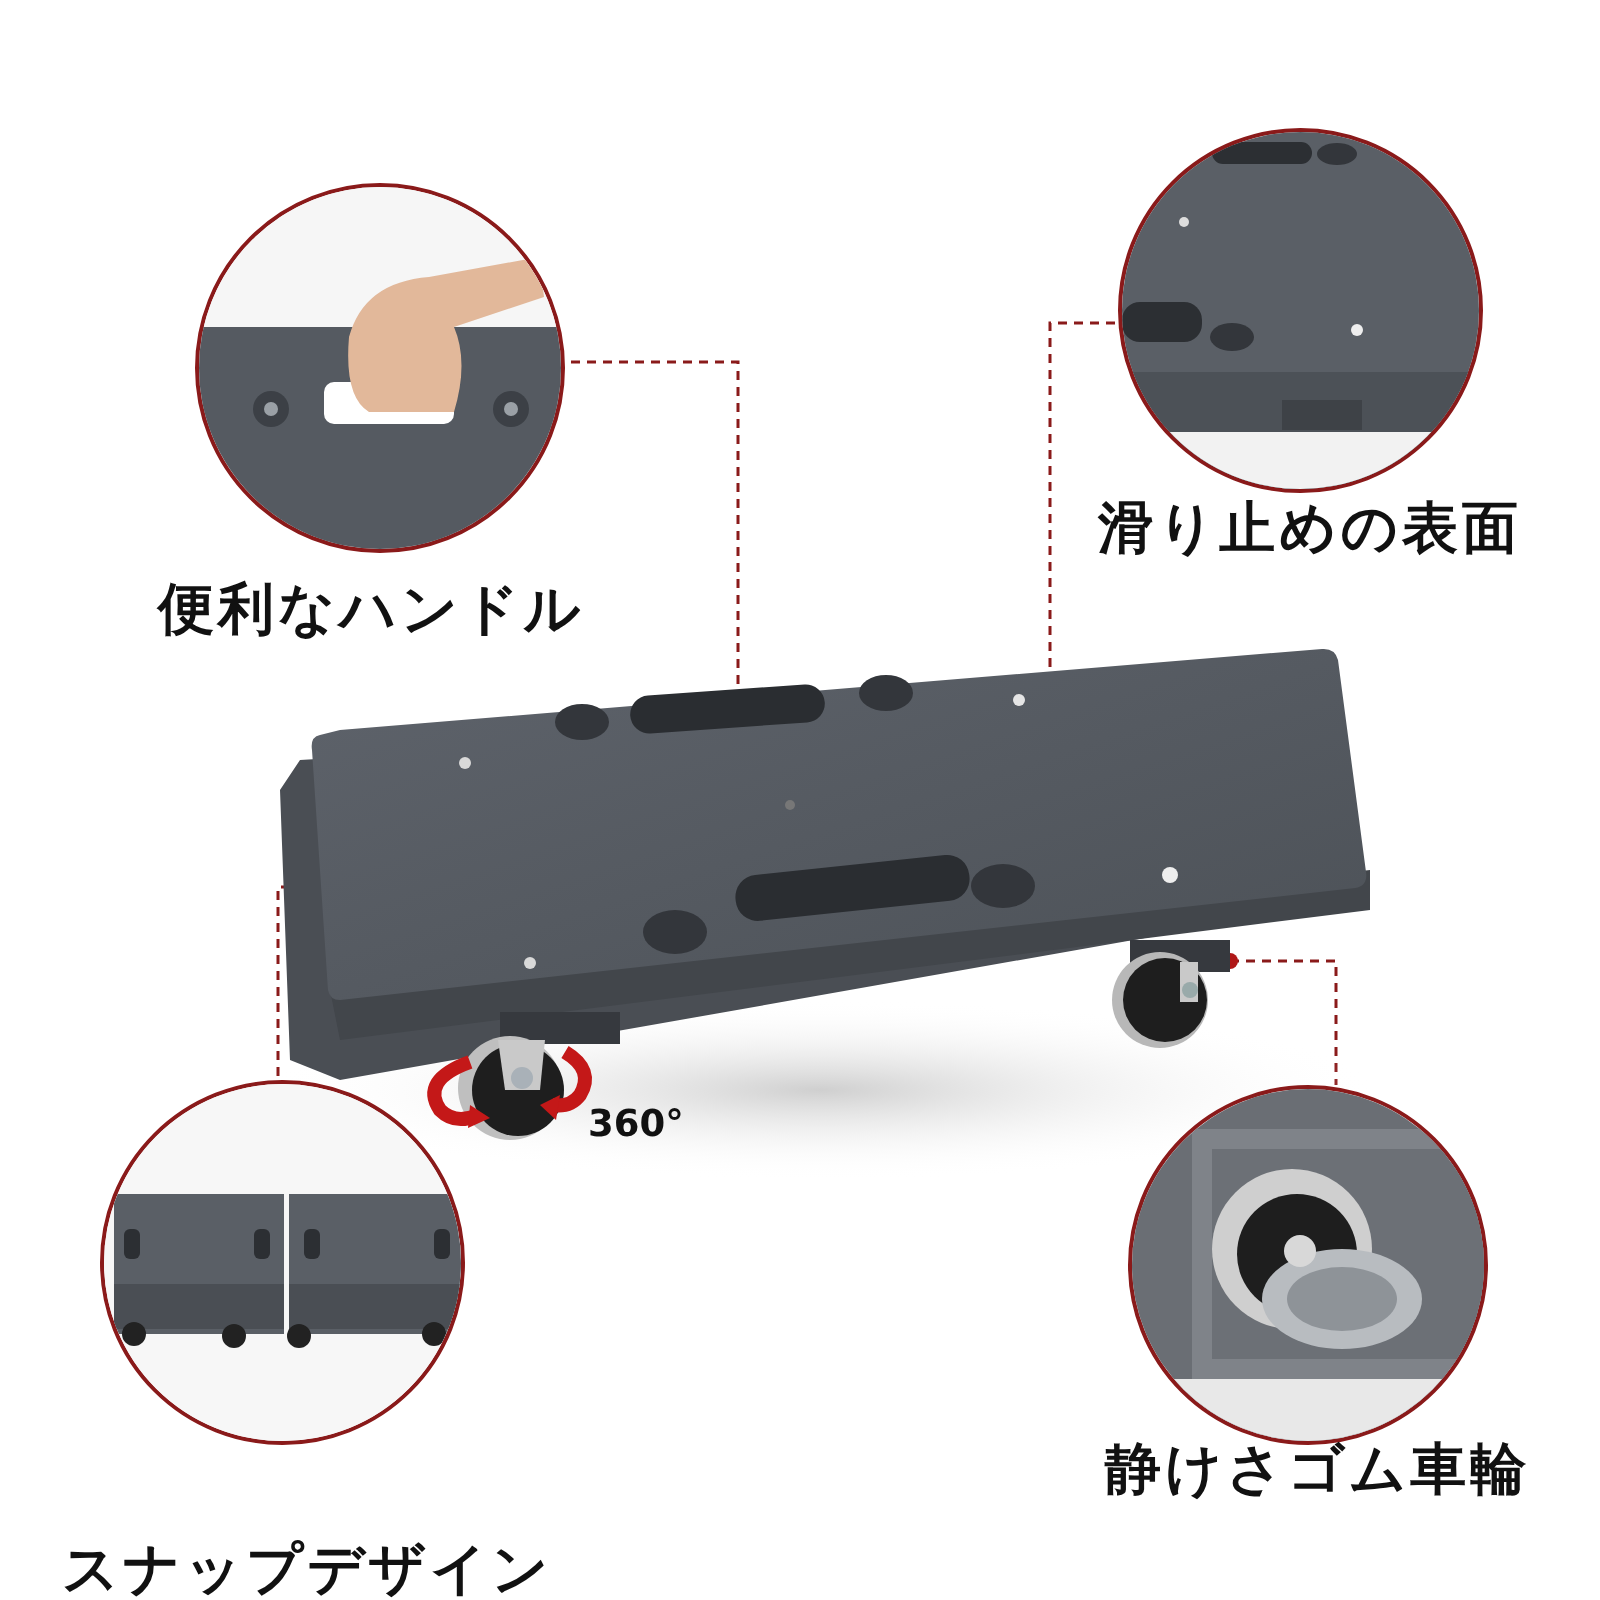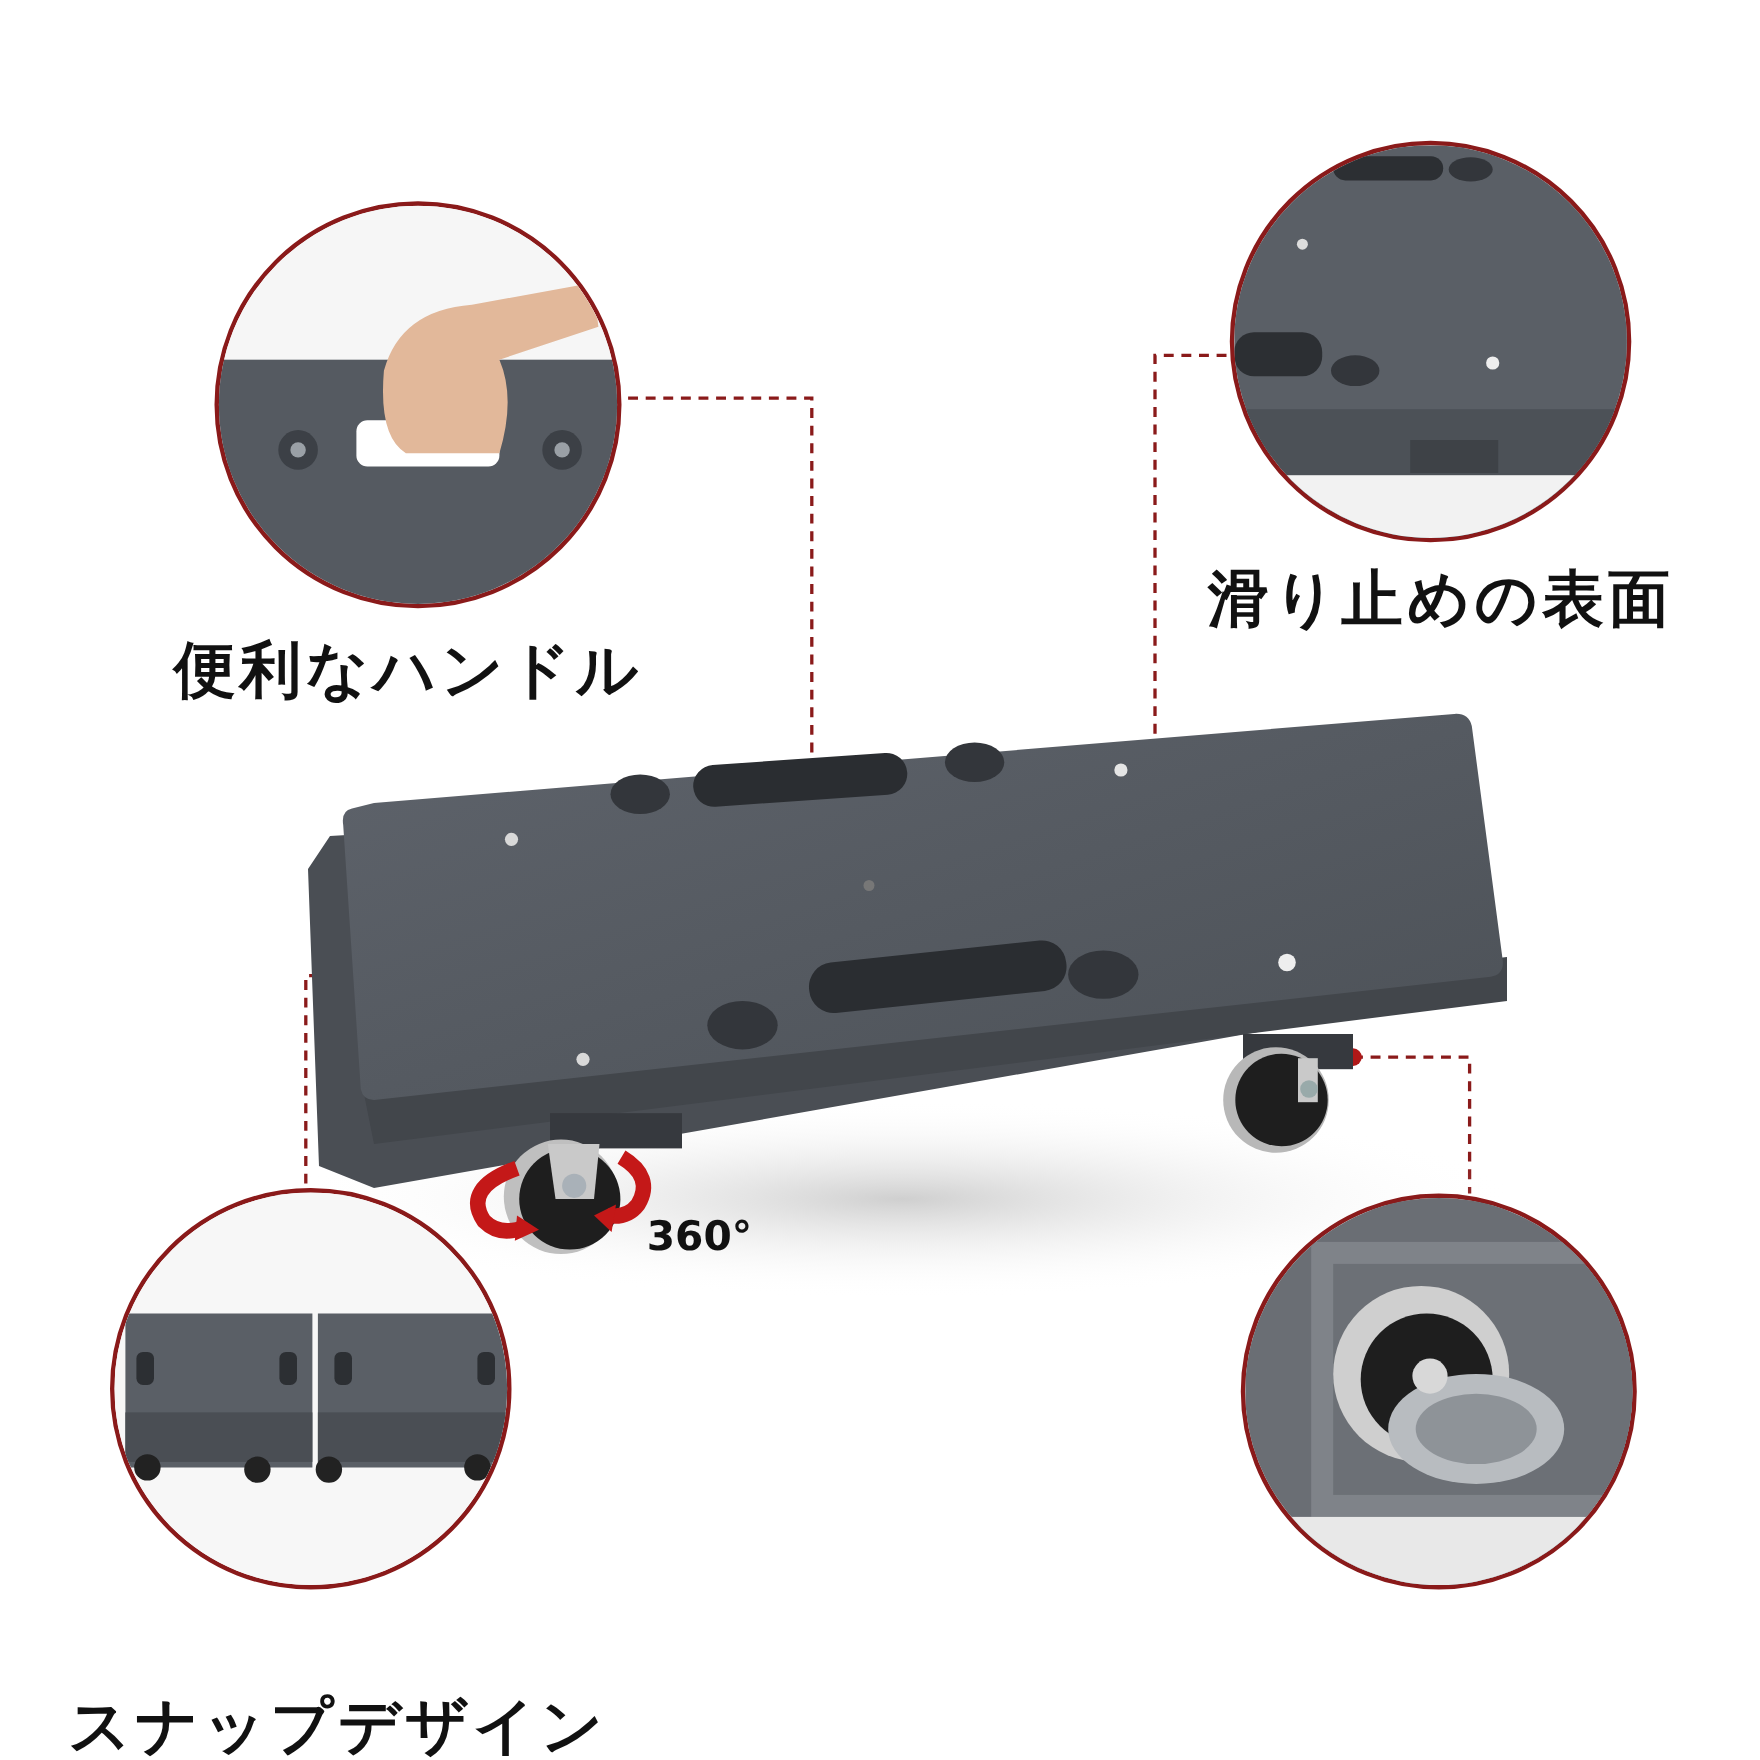--- a/index.html
+++ b/index.html
@@ -105,21 +105,21 @@
       <ellipse cx="215" cy="22" rx="20" ry="11" fill="#33363b"></ellipse>
       <circle cx="62" cy="90" r="5" fill="#ddd"></circle>
       <rect x="0" y="170" width="80" height="40" rx="18" fill="#2c2f33"></rect>
       <ellipse cx="110" cy="205" rx="22" ry="14" fill="#33363b"></ellipse>
       <circle cx="235" cy="198" r="6" fill="#eee"></circle>
       <rect x="0" y="240" width="365" height="125" fill="#4c5157"></rect>
       <rect x="160" y="268" width="80" height="30" fill="#3e4247"></rect>
       <rect x="0" y="300" width="365" height="65" fill="#f2f2f2"></rect>
     </svg>
   </div>
-  <div class="caption" style="left:1098px;top:508px;">滑り止めの表面</div>
+  <div class="caption" style="left:1098px;top:491px;">滑り止めの表面</div>
 
   <div class="callout-circle" style="left:100px;top:1080px;width:365px;height:365px;">
     <svg width="365" height="365">
       <rect x="0" y="0" width="365" height="365" fill="#f7f7f7"></rect>
       <path d="M10,110 L180,110 L180,250 L10,250 Z" fill="#5a5f66"></path>
       <path d="M185,110 L360,110 L360,250 L185,250 Z" fill="#5a5f66"></path>
       <rect x="10" y="200" width="170" height="45" fill="#4a4e54"></rect>
       <rect x="185" y="200" width="175" height="45" fill="#4a4e54"></rect>
       <rect x="20" y="145" width="16" height="30" rx="6" fill="#2c2f33"></rect>
       <rect x="150" y="145" width="16" height="30" rx="6" fill="#2c2f33"></rect>
@@ -139,14 +139,15 @@
       <rect x="60" y="40" width="300" height="250" fill="#7f8389"></rect>
       <rect x="80" y="60" width="280" height="210" fill="#6c7076"></rect>
       <circle cx="160" cy="160" r="80" fill="#cfcfcf"></circle>
       <circle cx="165" cy="165" r="60" fill="#1e1e1e"></circle>
       <ellipse cx="210" cy="210" rx="80" ry="50" fill="#b8bcc0"></ellipse>
       <ellipse cx="210" cy="210" rx="55" ry="32" fill="#8e9398"></ellipse>
       <circle cx="168" cy="162" r="16" fill="#d8d8d8"></circle>
       <rect x="0" y="290" width="360" height="70" fill="#e8e8e8"></rect>
     </svg>
   </div>
+  <div class="caption" style="left:1105px;top:1432px;">静けさゴム車輪</div>
 
 </div>
 
 </body></html>

